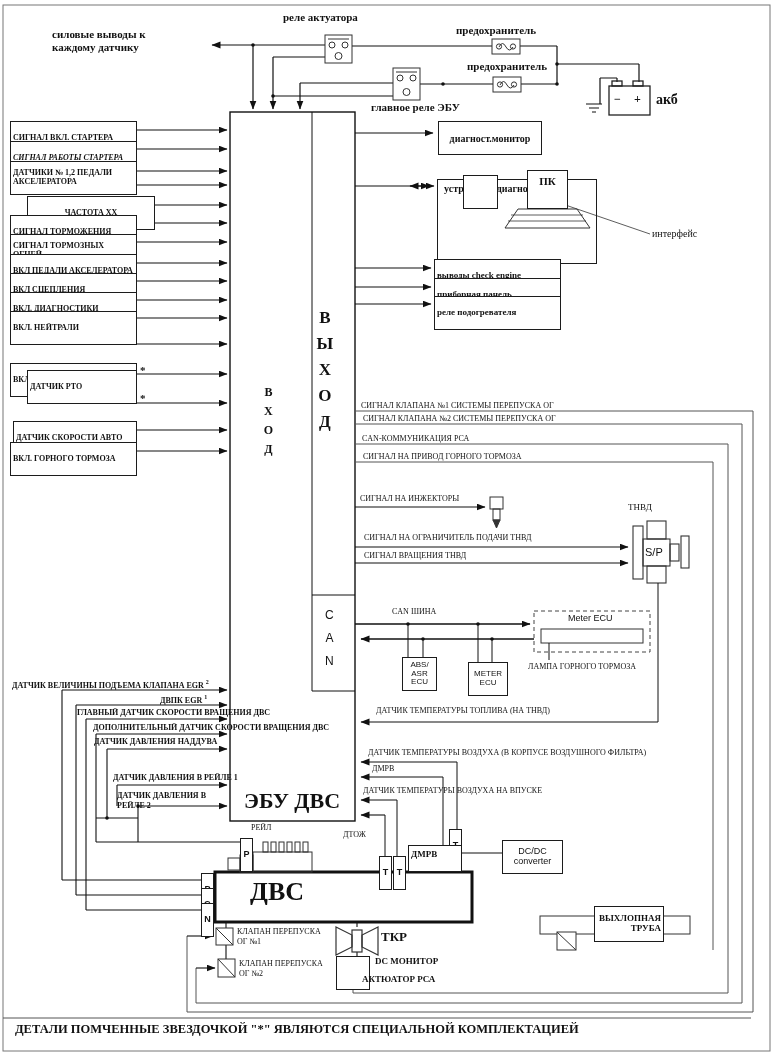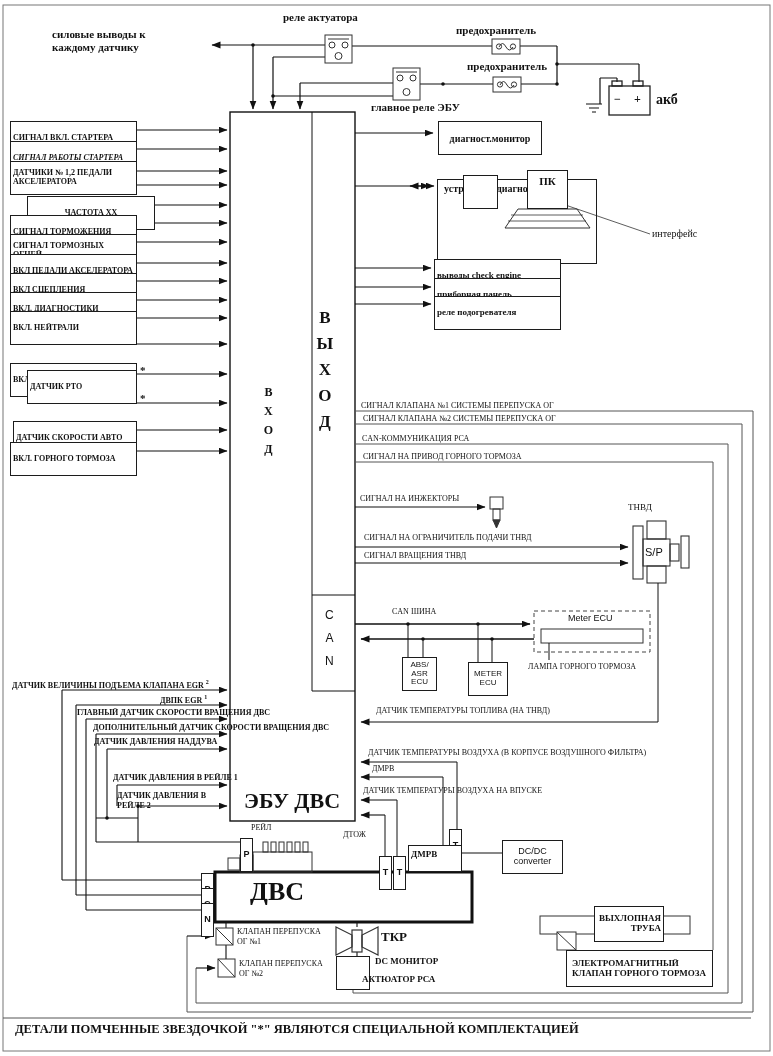--- a/index.html
+++ b/index.html
@@ -315,17 +315,16 @@
   <div class="bx ctr w sans" style="left:502px;top:840px;width:61px;height:32px;font-weight:normal;font-size:9px;">DC/DC converter</div>
 
   <div class="lb w" style="left:237px;top:927px;width:86px;font-weight:normal;">КЛАПАН ПЕРЕПУСКА ОГ №1</div>
   <div class="lb w" style="left:239px;top:959px;width:86px;font-weight:normal;">КЛАПАН ПЕРЕПУСКА ОГ №2</div>
   <div class="lb" style="left:381px;top:929px;font-size:13px;">ТКР</div>
   <div class="bx" style="left:336px;top:956px;width:34px;height:15px;"></div>
   <div class="lb" style="left:375px;top:956px;font-size:9px;">DC МОНИТОР</div>
   <div class="lb" style="left:362px;top:974px;font-size:9px;">АКТЮАТОР РСА</div>
 
   <div class="bx w" style="left:594px;top:906px;width:70px;height:36px;font-size:9px;text-align:right;">ВЫХЛОПНАЯ ТРУБА</div>
-  <div class="bx w" style="left:566px;top:950px;width:147px;height:37px;font-size:9px;padding:0 5px;background:transparent;">ЭЛЕКТРОМАГНИТНЫЙ КЛАПАН ГОРНОГО ТОРМОЗА</div>
 
   <div class="lb" style="left:15px;top:1022px;font-size:12.5px;">ДЕТАЛИ ПОМЧЕННЫЕ ЗВЕЗДОЧКОЙ "*" ЯВЛЯЮТСЯ СПЕЦИАЛЬНОЙ КОМПЛЕКТАЦИЕЙ</div>
 
 </div>
 
 </body></html>

